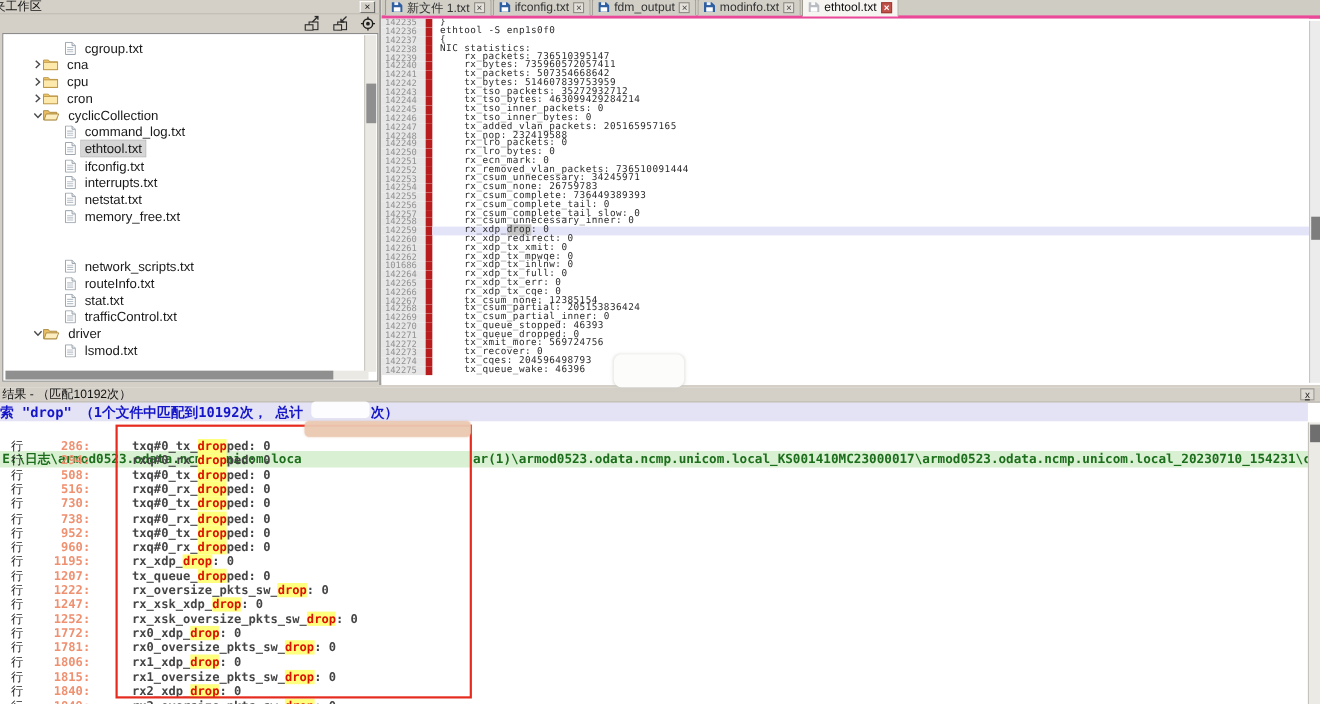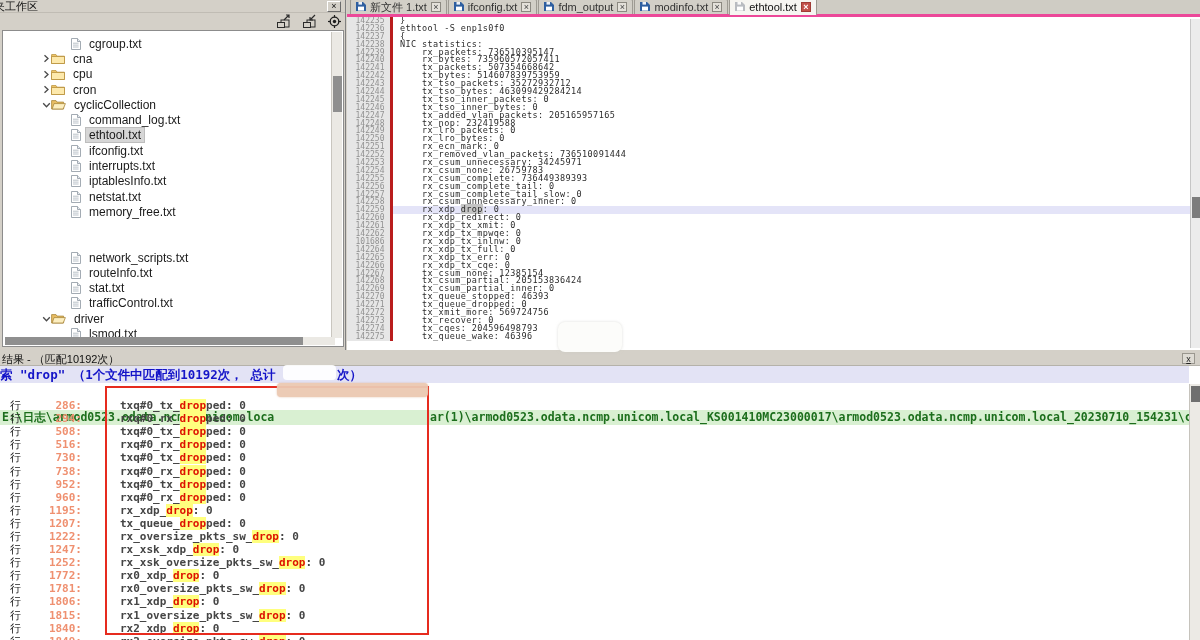--- a/index.html
+++ b/index.html
@@ -18,41 +18,41 @@
   .ws-toolbar { position:relative; height:17px; }
   .ws-toolbar .tb-icons { position:absolute; right:4px; top:1px; display:flex; gap:11px; align-items:center; }
   .ws-body { position:absolute; left:2px; top:30px; width:342px; height:317px; background:#fff;
     border:1px solid #8c8c8c; overflow:hidden; }
   .titem { position:relative; height:15.3px; display:flex; align-items:center; white-space:nowrap; }
   .titem .chev { width:10px; display:inline-flex; justify-content:center; }
   .titem .ticon { margin-right:5px; display:inline-flex; }
   .titem .tlabel { font-size:12px; color:#1a1a1a; padding:0 3px; line-height:14px; }
   .titem .tlabel.sel { background:#d6d6d6; outline:1px solid #bdbdbd; }
   .titem.blank { }
-  .tree-wrap { position:absolute; left:22px; top:5px; right:14px; }
+  .tree-wrap { position:absolute; left:10px; top:5px; right:14px; }
   
   .ws-vscroll { position:absolute; right:1px; top:1px; width:11px; height:306px; background:#ebe9e4; border-left:1px solid #c9c6bf; }
   .ws-vthumb { position:absolute; left:1px; top:44px; width:9px; height:36px; background:#8f8f8f; }
   .ws-hscroll { position:absolute; left:2px; bottom:1px; width:330px; height:8px; background:#ebe9e4; }
   .ws-hthumb { position:absolute; left:0; top:0; width:298px; height:8px; background:#8f8f8f; }
   
   .ed-panel { position:absolute; left:347px; top:0; right:0; height:350px; background:#fff; }
   .tab-bar { position:relative; height:17px; background:#cfccc4; border-bottom:3px solid #ec4899;
     display:flex; align-items:flex-end; padding-left:3px; }
   .tab { display:flex; align-items:center; gap:4px; height:15px; padding:0 5px; margin-right:1px;
     background:#d2cfc7; border:1px solid #9e9b93; border-bottom:none; border-radius:2px 2px 0 0;
     font-size:11px; color:#333; cursor:default; }
   .tab.active { height:17px; background:#f6f5f1; margin-bottom:-1px; color:#111; }
   .tab .tclose { font-size:9px; line-height:9px; width:10px; height:10px; text-align:center;
     border:1px solid #8b8880; background:#e4e1da; color:#444; }
   .tab.active .tclose { color:#fff; background:#c2514a; border-color:#a03c36; font-weight:bold; }
   .ed-body { position:absolute; left:0; top:17px; right:10px; bottom:2px; background:#fff; overflow:hidden; }
   .eline { display:flex; height:7.9px; line-height:7.9px; font-family:"DejaVu Sans Mono", monospace; }
   .eline .lnum { flex:0 0 46px; background:#e6e6e6; color:#919191; font-size:8px; padding-left:3px;
-    border-right:3px solid #b91c1c;text-align:center; }
+    border-right:6px solid #b91c1c; }
   .eline .code { flex:1; font-size:8.5px; letter-spacing:0.4px; color:#2b2b2b; white-space:pre; padding-left:7px; }
   .eline.cur .code { background:#e4e4f8; }
   .eline .selbox { background:#c4c4c4; }
   .ed-vscroll { position:absolute; right:0; top:19px; width:10px; height:329px; background:#ececec; border-left:1px solid #c6c6c6; }
   .ed-vthumb { position:absolute; left:1px; top:178px; width:8px; height:21px; background:#7d7d7d; }
   
   .res-panel { position:absolute; left:0; top:350px; width:1200px; height:290px; background:#fff; border-top:2px solid #d4d0c8; }
   .res-titlebar { position:relative; height:14px; background:#d4d0c8; border-bottom:1px solid #b5b2aa; }
   .res-title { position:absolute; left:2px; top:0; font-size:11px; line-height:14px; color:#111; white-space:nowrap; }
   .res-close { position:absolute; right:5px; top:1px; width:13px; height:11px; font-size:9px; line-height:10px;
@@ -223,32 +223,20 @@
             <span class="ticon">
               <svg width="10" height="12" viewBox="0 0 10 12">
                 <path d="M0.5 0.5 h6 l3 3 v8 h-9 z" fill="#ffffff" stroke="#98a1aa" stroke-width="0.9"></path>
                 <path d="M6.5 0.5 v3 h3" fill="#e7ebef" stroke="#98a1aa" stroke-width="0.9"></path>
                 <line x1="2" y1="5.2" x2="7.6" y2="5.2" stroke="#bac2c9"></line>
                 <line x1="2" y1="7.1" x2="7.6" y2="7.1" stroke="#bac2c9"></line>
                 <line x1="2" y1="9" x2="7.6" y2="9" stroke="#bac2c9"></line>
               </svg>
             </span>
             <span class="tlabel">interrupts.txt</span>
-          </div>
-          <div class="titem" style="padding-left: 46px;">
-            <span class="ticon">
-              <svg width="10" height="12" viewBox="0 0 10 12">
-                <path d="M0.5 0.5 h6 l3 3 v8 h-9 z" fill="#ffffff" stroke="#98a1aa" stroke-width="0.9"></path>
-                <path d="M6.5 0.5 v3 h3" fill="#e7ebef" stroke="#98a1aa" stroke-width="0.9"></path>
-                <line x1="2" y1="5.2" x2="7.6" y2="5.2" stroke="#bac2c9"></line>
-                <line x1="2" y1="7.1" x2="7.6" y2="7.1" stroke="#bac2c9"></line>
-                <line x1="2" y1="9" x2="7.6" y2="9" stroke="#bac2c9"></line>
-              </svg>
-            </span>
-            <span class="tlabel">iptablesInfo.txt</span>
           </div>
           <div class="titem" style="padding-left: 46px;">
             <span class="ticon">
               <svg width="10" height="12" viewBox="0 0 10 12">
                 <path d="M0.5 0.5 h6 l3 3 v8 h-9 z" fill="#ffffff" stroke="#98a1aa" stroke-width="0.9"></path>
                 <path d="M6.5 0.5 v3 h3" fill="#e7ebef" stroke="#98a1aa" stroke-width="0.9"></path>
                 <line x1="2" y1="5.2" x2="7.6" y2="5.2" stroke="#bac2c9"></line>
                 <line x1="2" y1="7.1" x2="7.6" y2="7.1" stroke="#bac2c9"></line>
                 <line x1="2" y1="9" x2="7.6" y2="9" stroke="#bac2c9"></line>
               </svg>

